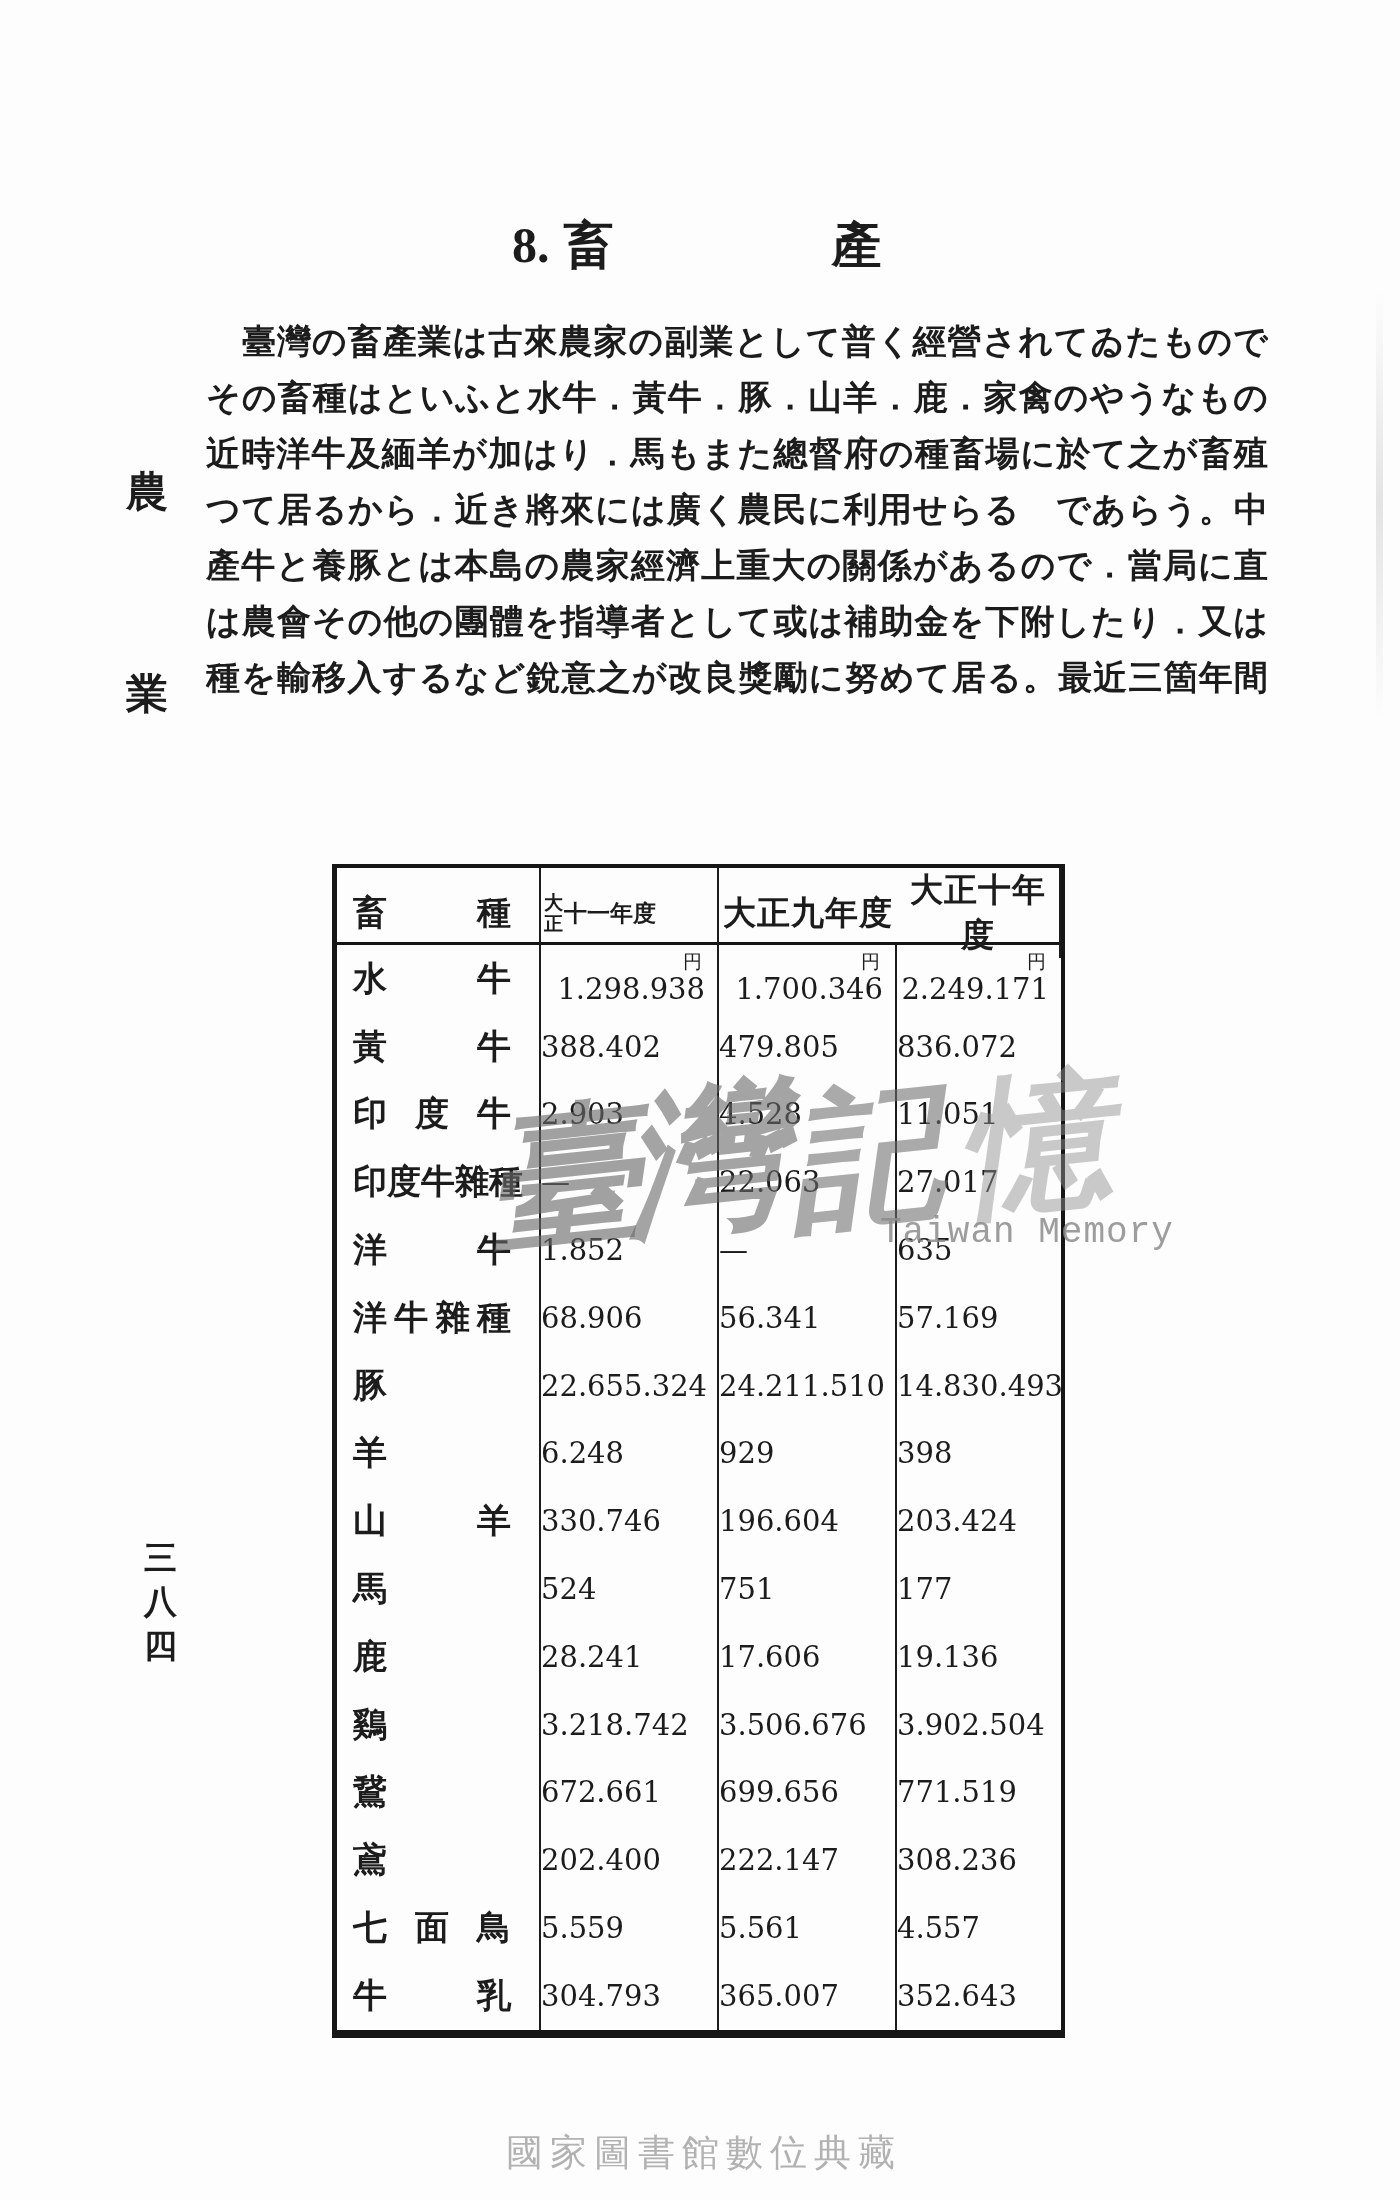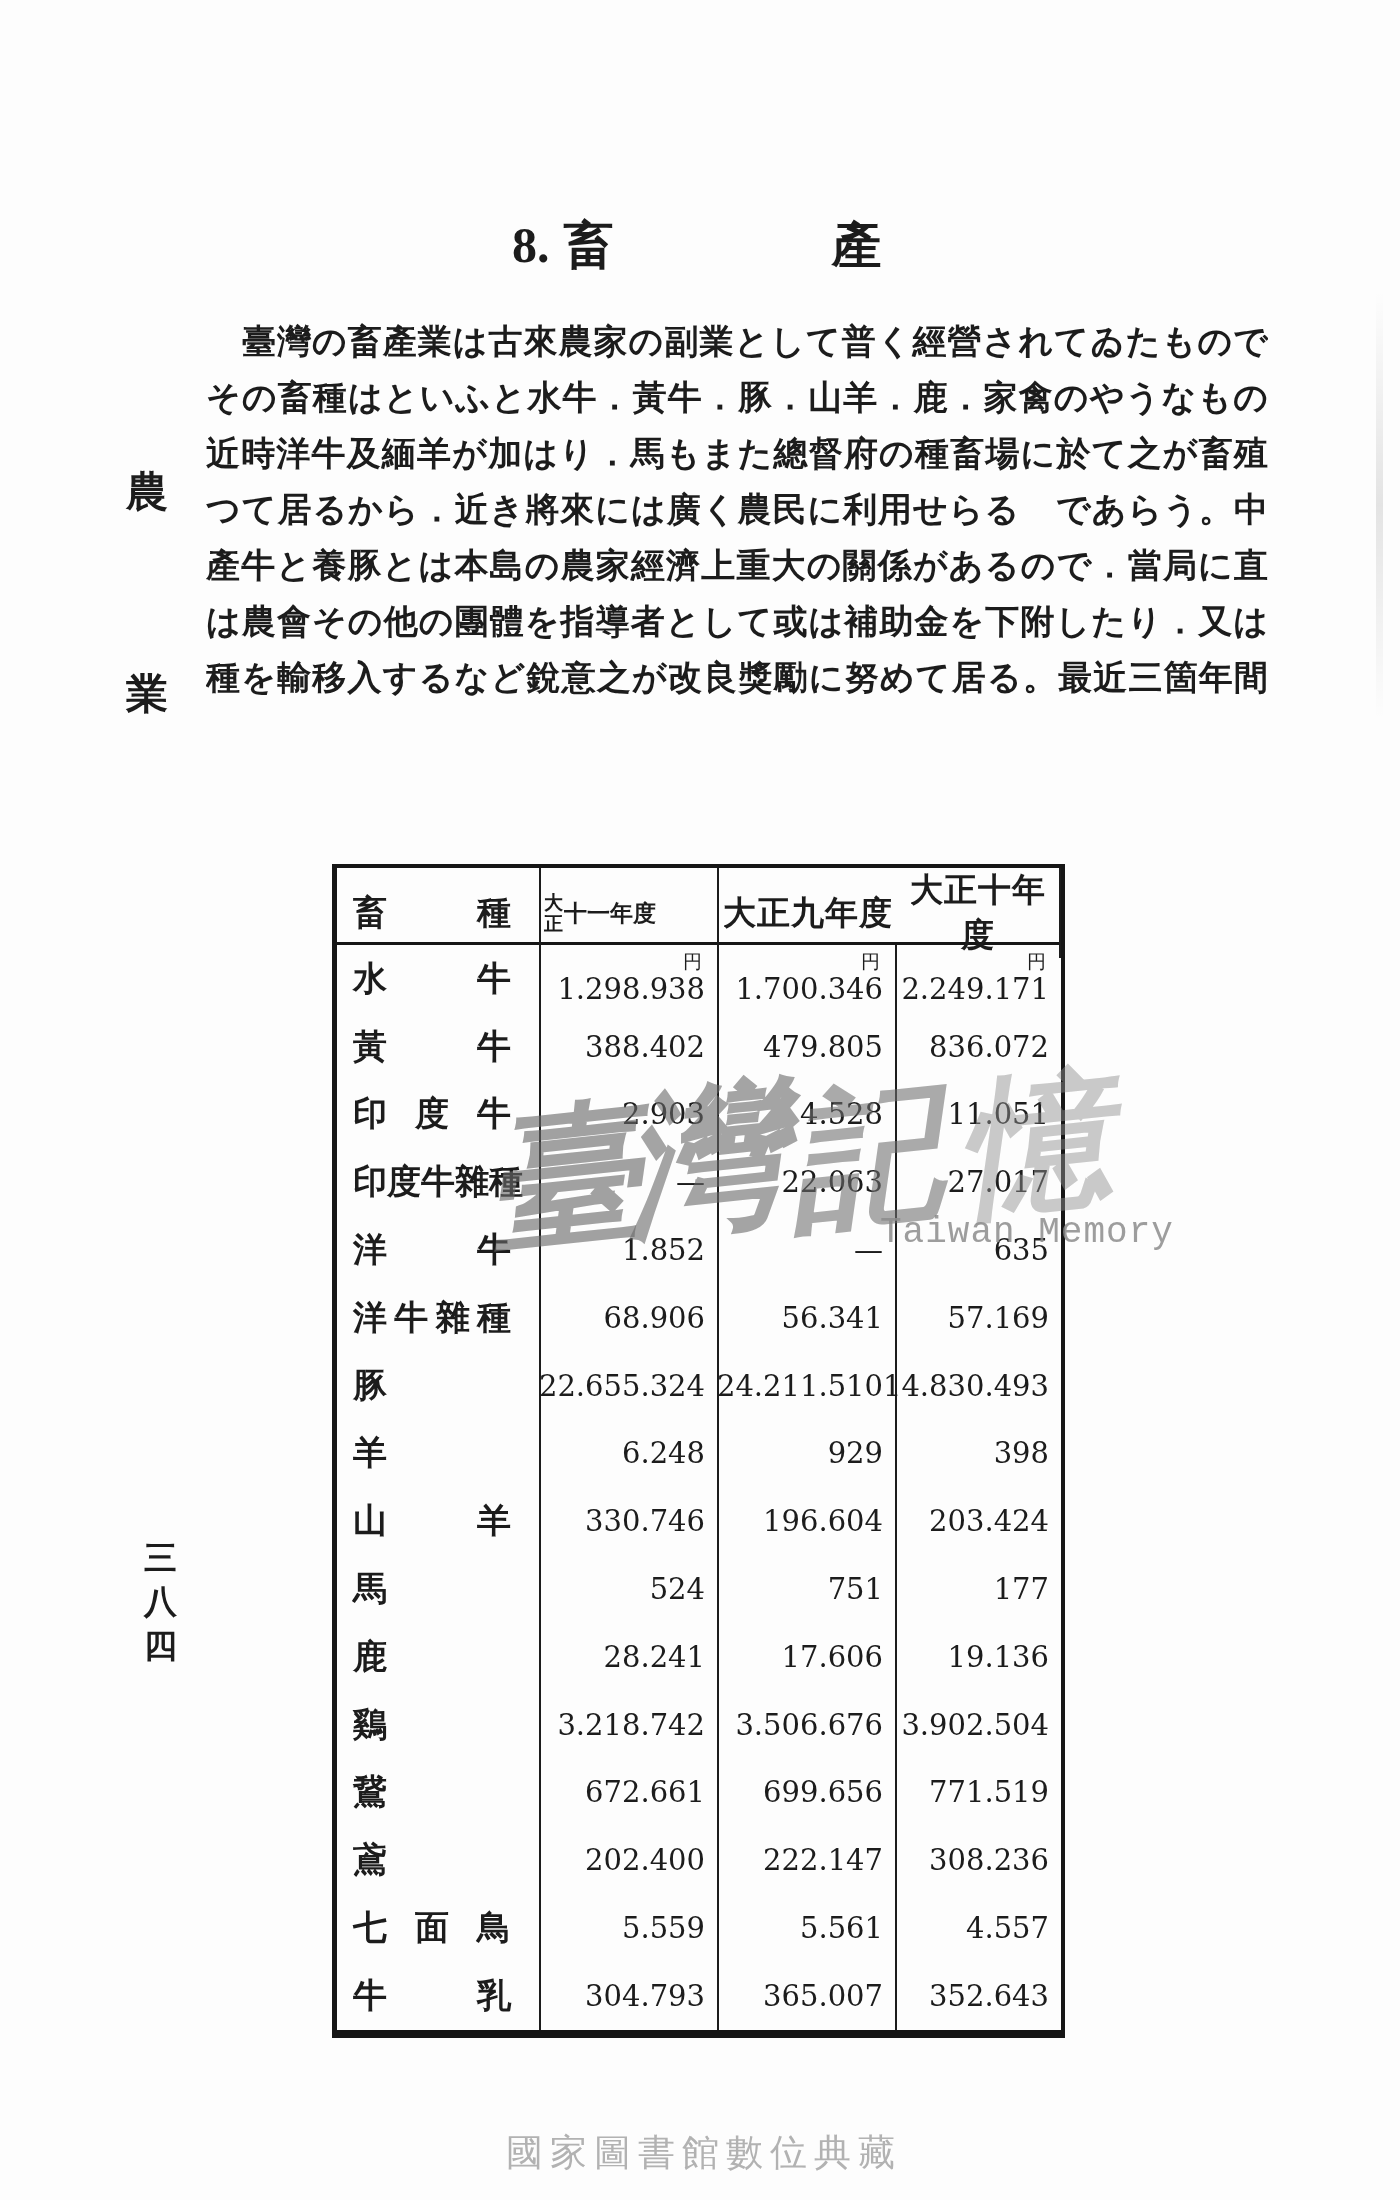--- a/index.html
+++ b/index.html
@@ -39,21 +39,21 @@
   .era{display:flex; flex-direction:column; font-size:19px; line-height:21px; font-weight:700; margin-right:1px;}
   .y11-suffix{font-size:23px; font-weight:700; letter-spacing:0px;}
   .thead .species{height:100%; border-right:2px solid #1c1c1c;}
   .cell.lab{display:flex; align-items:center; padding-left:16px; padding-right:28px; font-size:34px; font-weight:700;}
   .cell.lab span{flex-shrink:0;}
   .cell.lab.spread{justify-content:space-between;}
   .tbody{display:block;}
   .trow{display:grid; grid-template-columns:204px 178px 178px 164px; height:67.8px;}
   .trow .c1{border-right:2px solid #1c1c1c;}
   .trow .c2,.trow .c3{border-right:2px solid #1c1c1c;}
-  .cell.num{display:flex; justify-content:flex-end; align-items:center; padding-right:12px;
+  .cell.num{display:flex; align-items:center; padding-right:12px;
     font-size:29px; font-weight:400; font-family:"DejaVu Serif","Liberation Serif",serif;}
   .cell.num.first{flex-direction:column; align-items:flex-end; justify-content:center; padding-top:1px;}
   .cell.num .unit{font-size:19px; line-height:19px; margin:0 3px 1px 0;}
   
   .watermark{position:absolute; left:0; top:0; width:1400px; height:2200px; pointer-events:none; z-index:5;}
   .wm-ch{position:absolute; font-style:italic; font-weight:700; transform:rotate(-6deg);}
   .wm-0{left:486px;  top:1076px; font-size:152px; color:rgba(105,105,105,0.62);}
   .wm-1{left:624px;  top:1056px; font-size:158px; color:rgba(105,105,105,0.60);}
   .wm-2{left:790px;  top:1058px; font-size:150px; color:rgba(110,110,110,0.58);}
   .wm-3{left:958px;  top:1046px; font-size:150px; color:rgba(145,145,145,0.48);}

